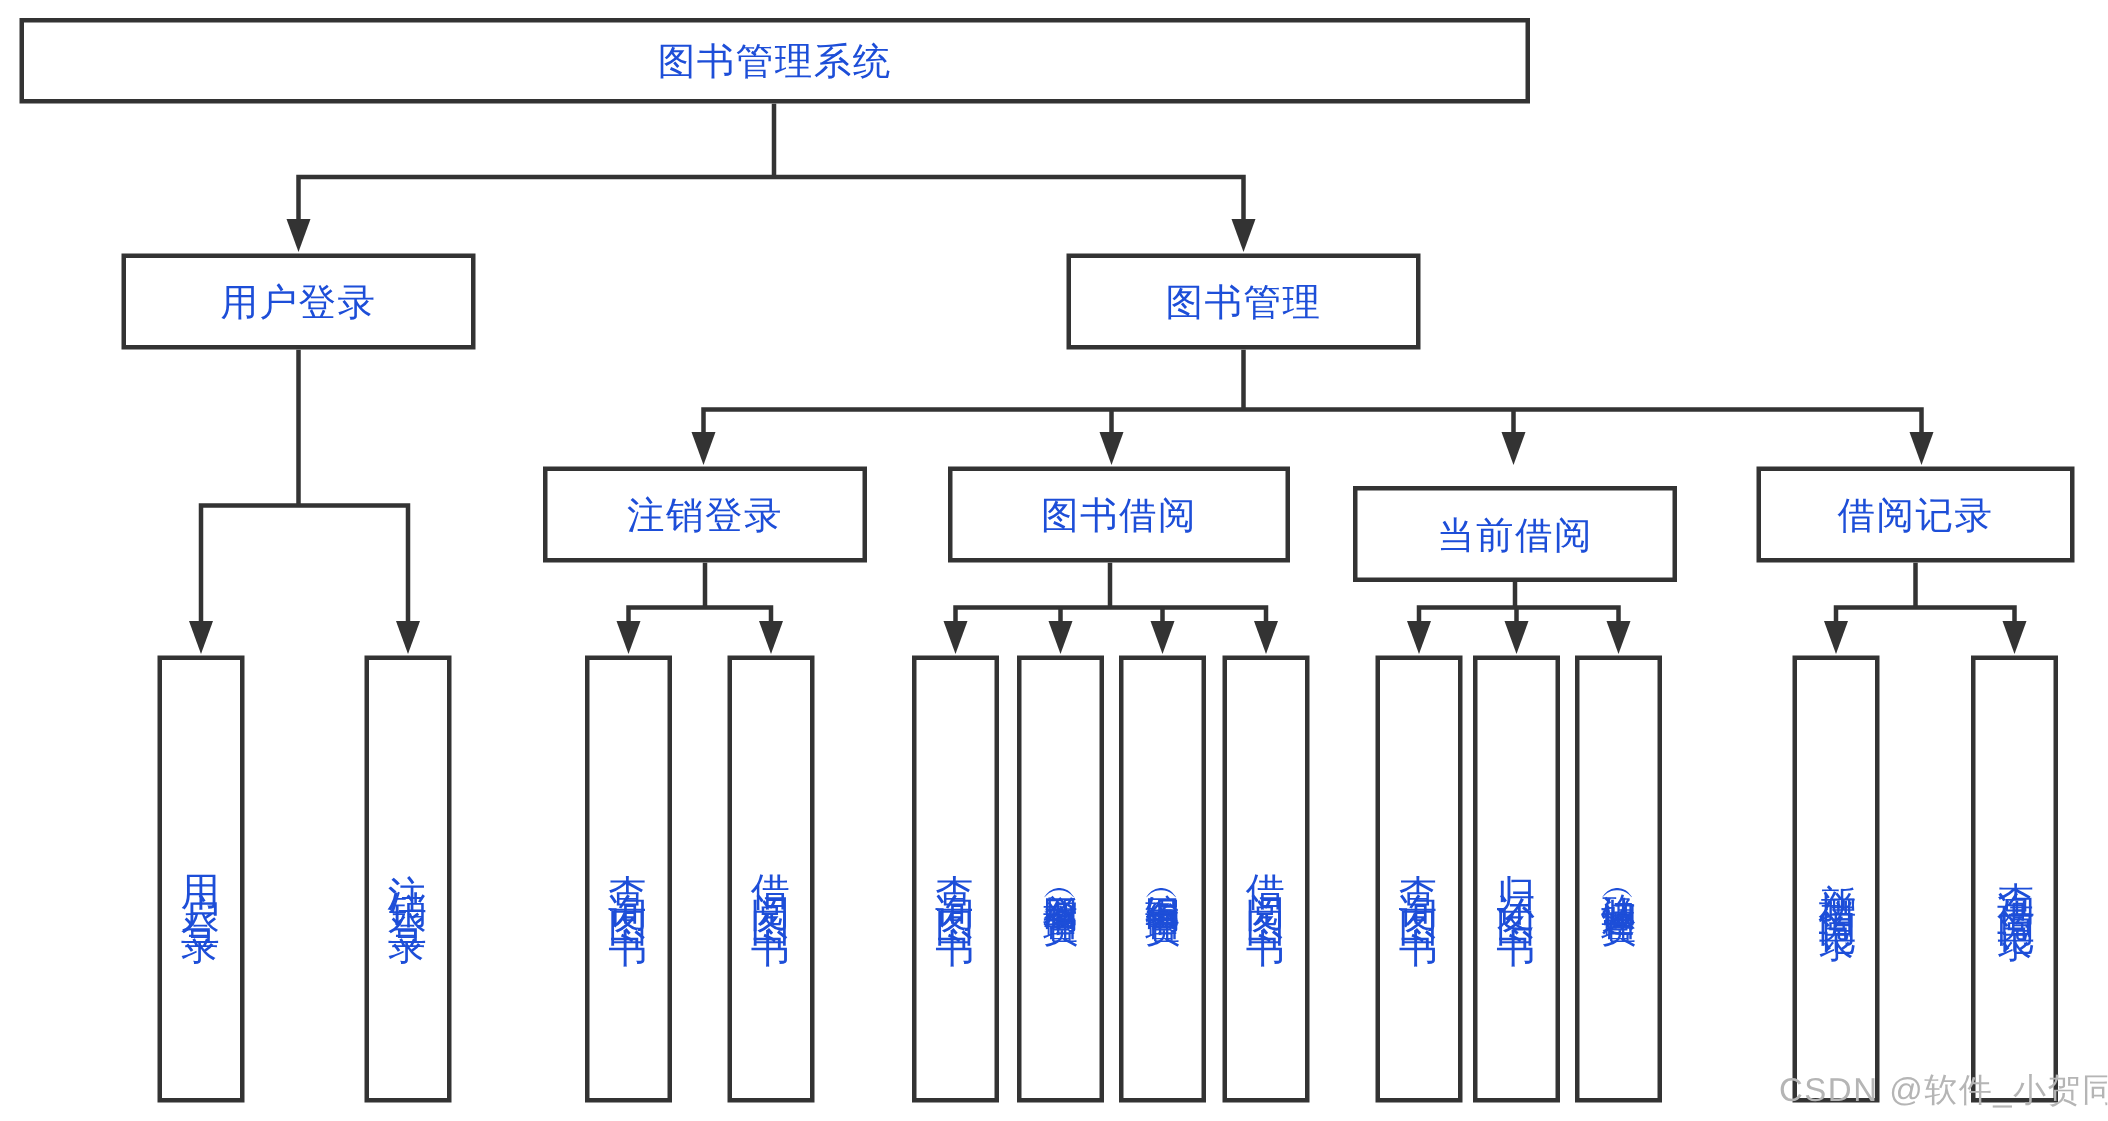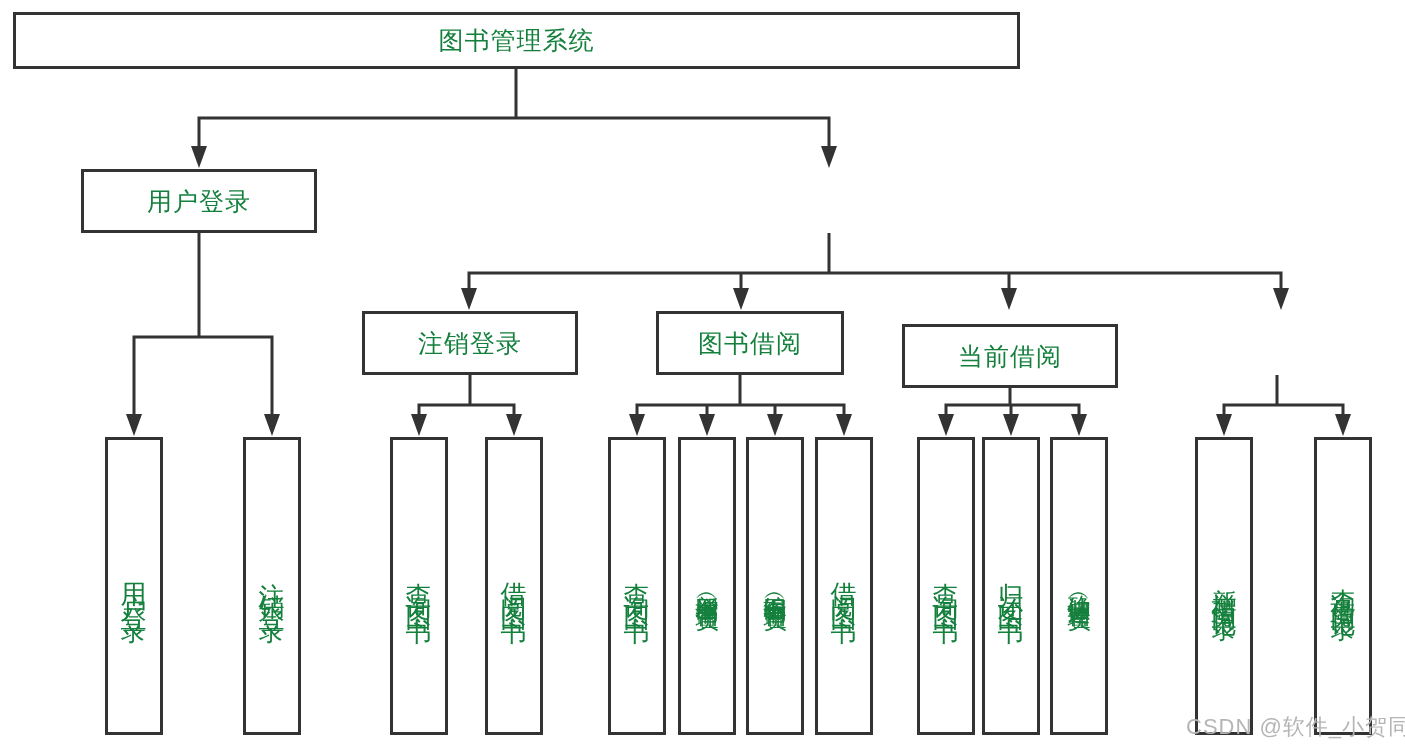--- a/index.html
+++ b/index.html
@@ -9,21 +9,21 @@
     background:#ffffff;
     font-family:"Liberation Sans","DejaVu Sans",sans-serif;
     overflow:hidden;
   }
   #connectors{position:absolute;left:0;top:0;z-index:1;}
   .node{
     position:absolute;
     box-sizing:border-box;
     border:3px solid #333333;
     background:#ffffff;
-    color:#15803d;
+    color:#1d4ed8;
     display:flex;
     align-items:center;
     justify-content:center;
     z-index:2;
   }
   .hnode{font-size:25px;letter-spacing:1px;}
   .vnode span{
     writing-mode:vertical-rl;
     text-orientation:mixed;
     line-height:1;
@@ -89,29 +89,35 @@
     </g>
   </svg>
 
   <div class="node hnode" style="left:13px;top:12px;width:1007px;height:57px;">
     <span>图书管理系统</span>
   </div>
 
   <div class="node hnode" style="left:81px;top:169px;width:236px;height:64px;">
     <span>用户登录</span>
   </div>
+  <div class="node hnode" style="left:711px;top:169px;width:236px;height:64px;">
+    <span>图书管理</span>
+  </div>
 
   <div class="node hnode" style="left:362px;top:311px;width:216px;height:64px;">
     <span>注销登录</span>
   </div>
-  <div class="node hnode" style="left:656px;top:311px;width:188px;height:64px;">
+  <div class="node hnode" style="left:632px;top:311px;width:228px;height:64px;">
     <span>图书借阅</span>
   </div>
   <div class="node hnode" style="left:902px;top:324px;width:216px;height:64px;">
     <span>当前借阅</span>
+  </div>
+  <div class="node hnode" style="left:1171px;top:311px;width:212px;height:64px;">
+    <span>借阅记录</span>
   </div>
 
   <div class="node vnode ls4" style="left:105px;top:437px;width:58px;height:298px;">
     <span>用户登录</span>
   </div>
   <div class="node vnode ls4" style="left:243px;top:437px;width:58px;height:298px;">
     <span>注销登录</span>
   </div>
 
   <div class="node vnode ls4" style="left:390px;top:437px;width:58px;height:298px;">

